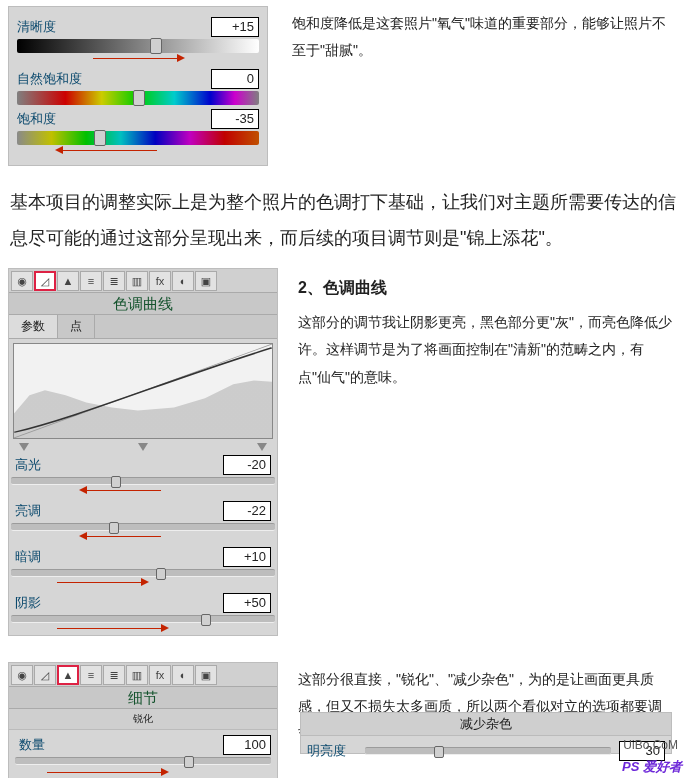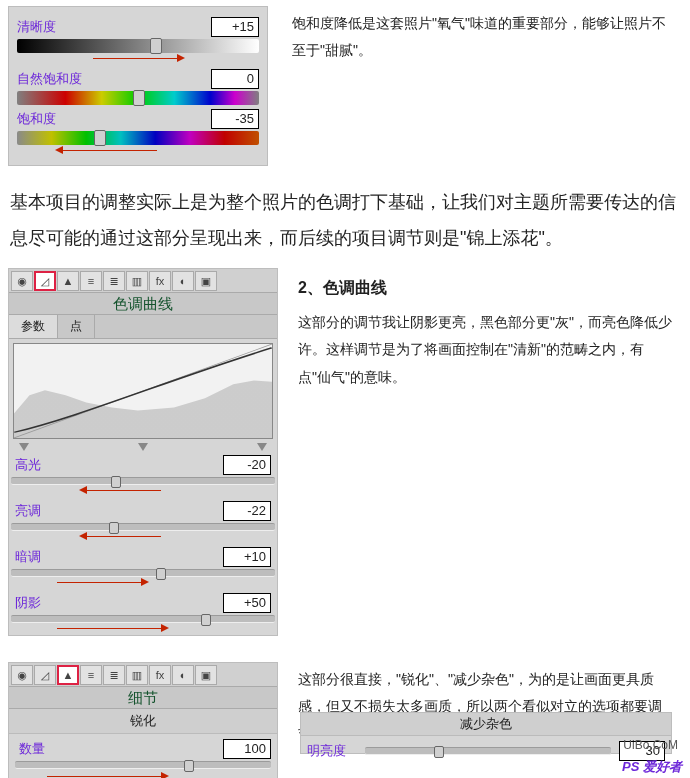--- a/index.html
+++ b/index.html
@@ -14,21 +14,21 @@
     overflow: hidden;
   }
   .topwrap { display:flex; align-items:flex-start; padding: 6px 8px 0 8px; gap: 24px;}
   .panel {
     background: #d6d6d6;
     border: 1px solid #bdbdbd;
     padding: 6px 6px 8px 6px;
   }
   .p1 { width: 260px; }
   .row { display:flex; align-items:center; margin: 4px 2px 1px 2px; }
-  .lbl { width: 70px; font-size: 13px; color:#6d28d9; }
+  .lbl { width: 70px; font-size: 13px; color:#0c4a6e; }
   .vbox {
     width: 48px; height: 20px; line-height:18px;
     border: 1px solid #000; background:#fff;
     text-align:right; padding: 0 4px; font-size:13px;
     margin-left:auto;
   }
   .slider {
     height: 14px; position: relative; margin: 2px 2px 0 2px;
     border-radius: 2px;
   }
@@ -100,21 +100,21 @@
   .p2 .lbl { width:50px;}
   .tri {
     display:flex; justify-content:space-between; padding:0 10px;
   }
   .tri span{
     width:0;height:0;border-left:5px solid transparent;border-right:5px solid transparent;border-top:8px solid #888;
   }
 
   .p3wrap { display:flex; align-items:flex-start; padding:26px 8px 0 8px; gap:20px;}
   .p3 { width:270px; background:#d6d6d6; border:1px solid #bdbdbd;}
-  .subtitle { text-align:center; font-size:13px; padding:3px 0; background:#cfcfcf; border-bottom:1px solid #bbb;}
+  .subtitle { text-align:center; font-size:10px; padding:3px 0; background:#cfcfcf; border-bottom:1px solid #bbb;}
   .row3 { display:flex; align-items:center; margin:5px 6px 2px 10px;}
   .row3 .lbl{ width:42px;}
   .row3 .vbox{ width:48px;}
 
   .noise {
     position:absolute; left:300px; top:712px; width:372px; height:42px;
     background:#d6d6d6; border:1px solid #bdbdbd;
   }
   .noise .hdr{ text-align:center; font-size:13px; padding:2px 0; background:#cfcfcf; border-bottom:1px solid #bbb;}
   .noise .row{ margin:5px 6px 0 6px;}

